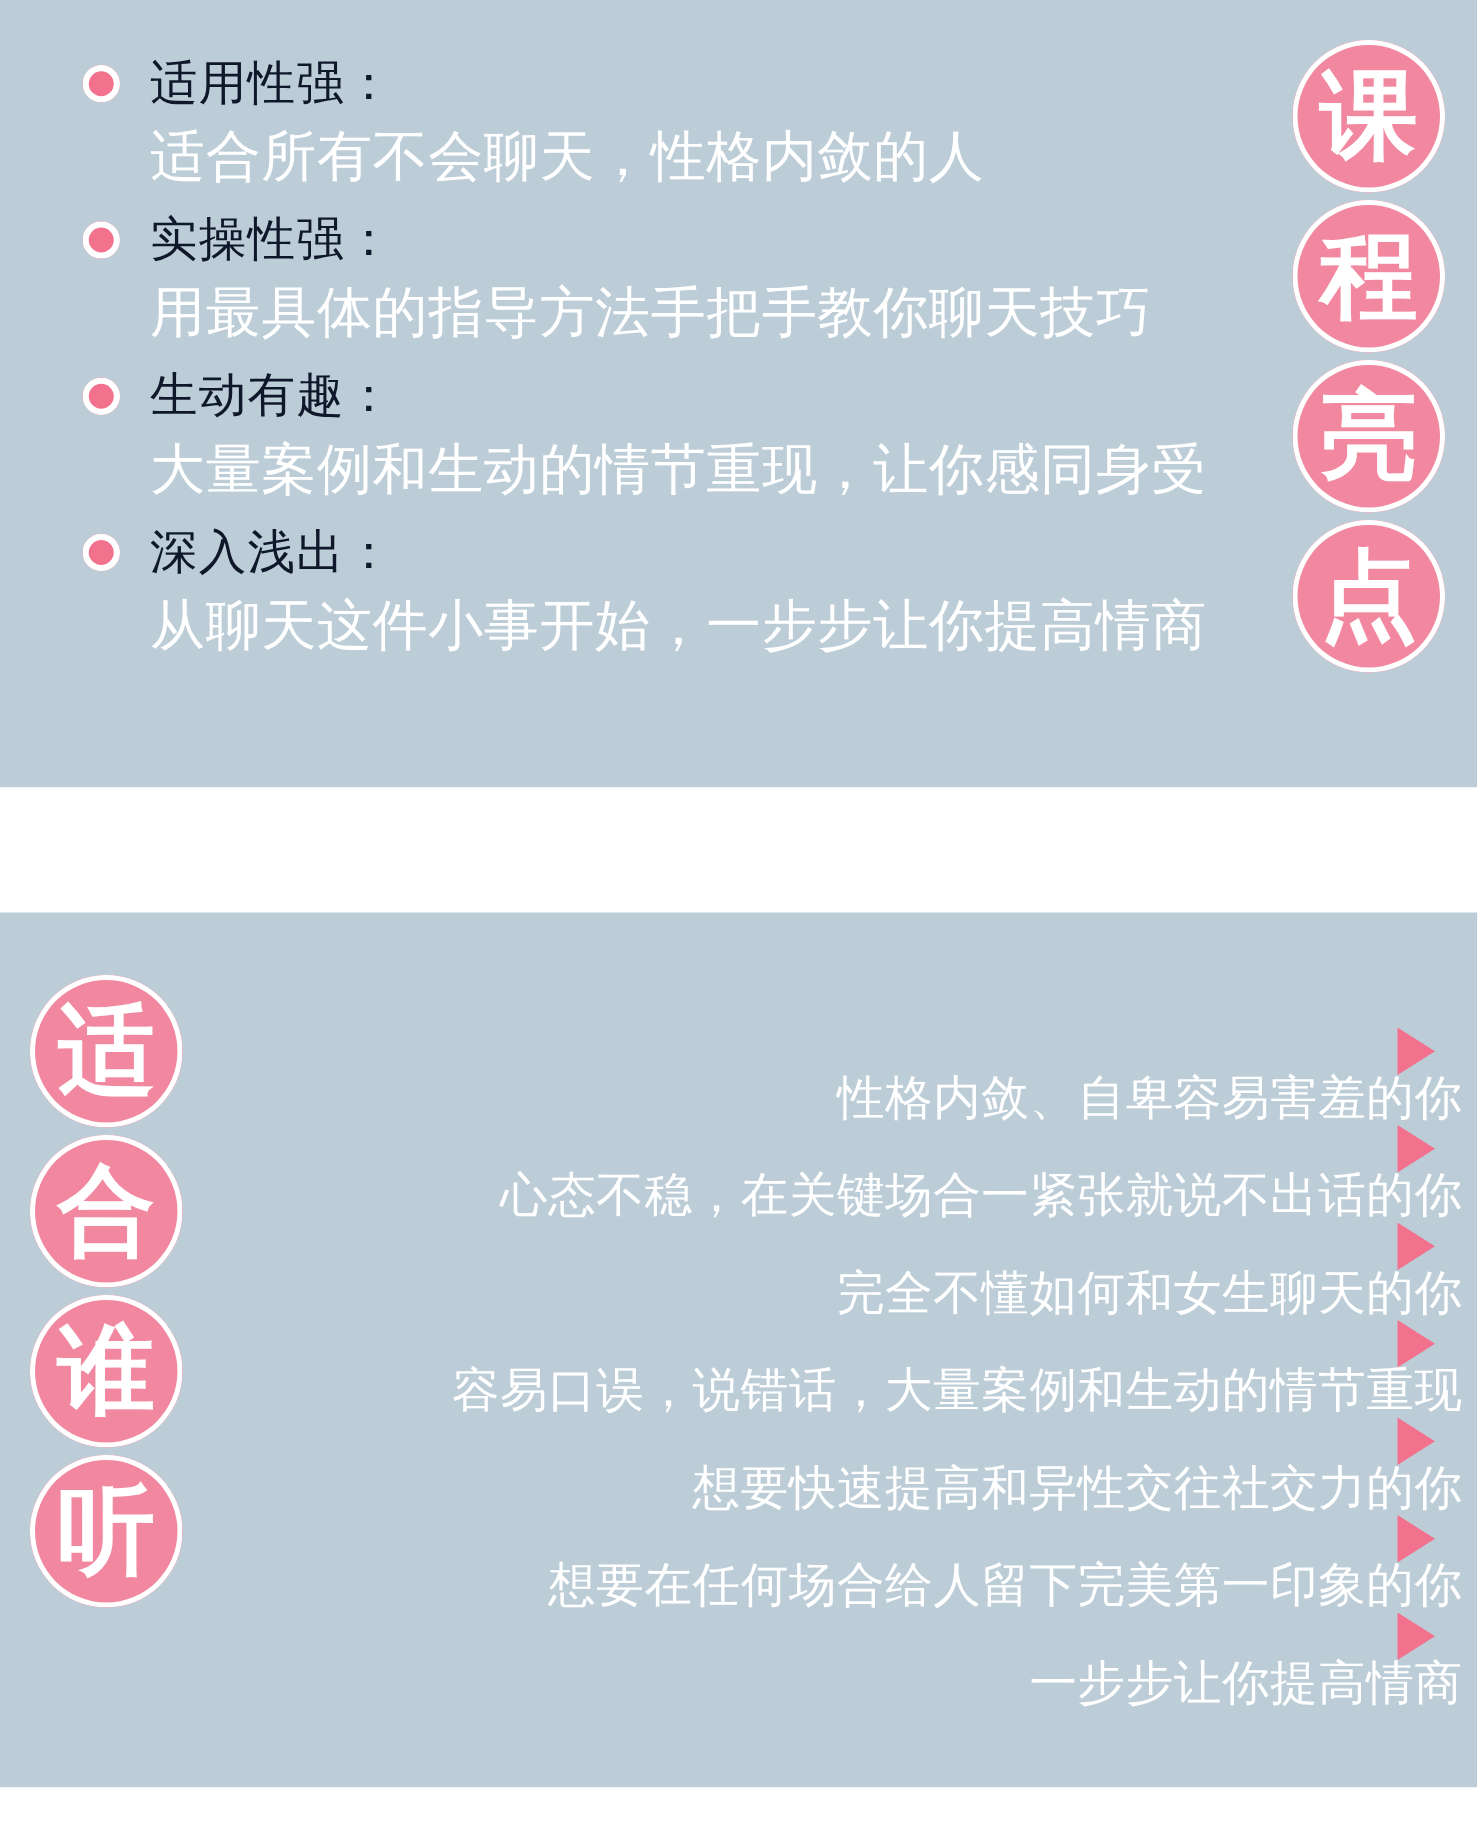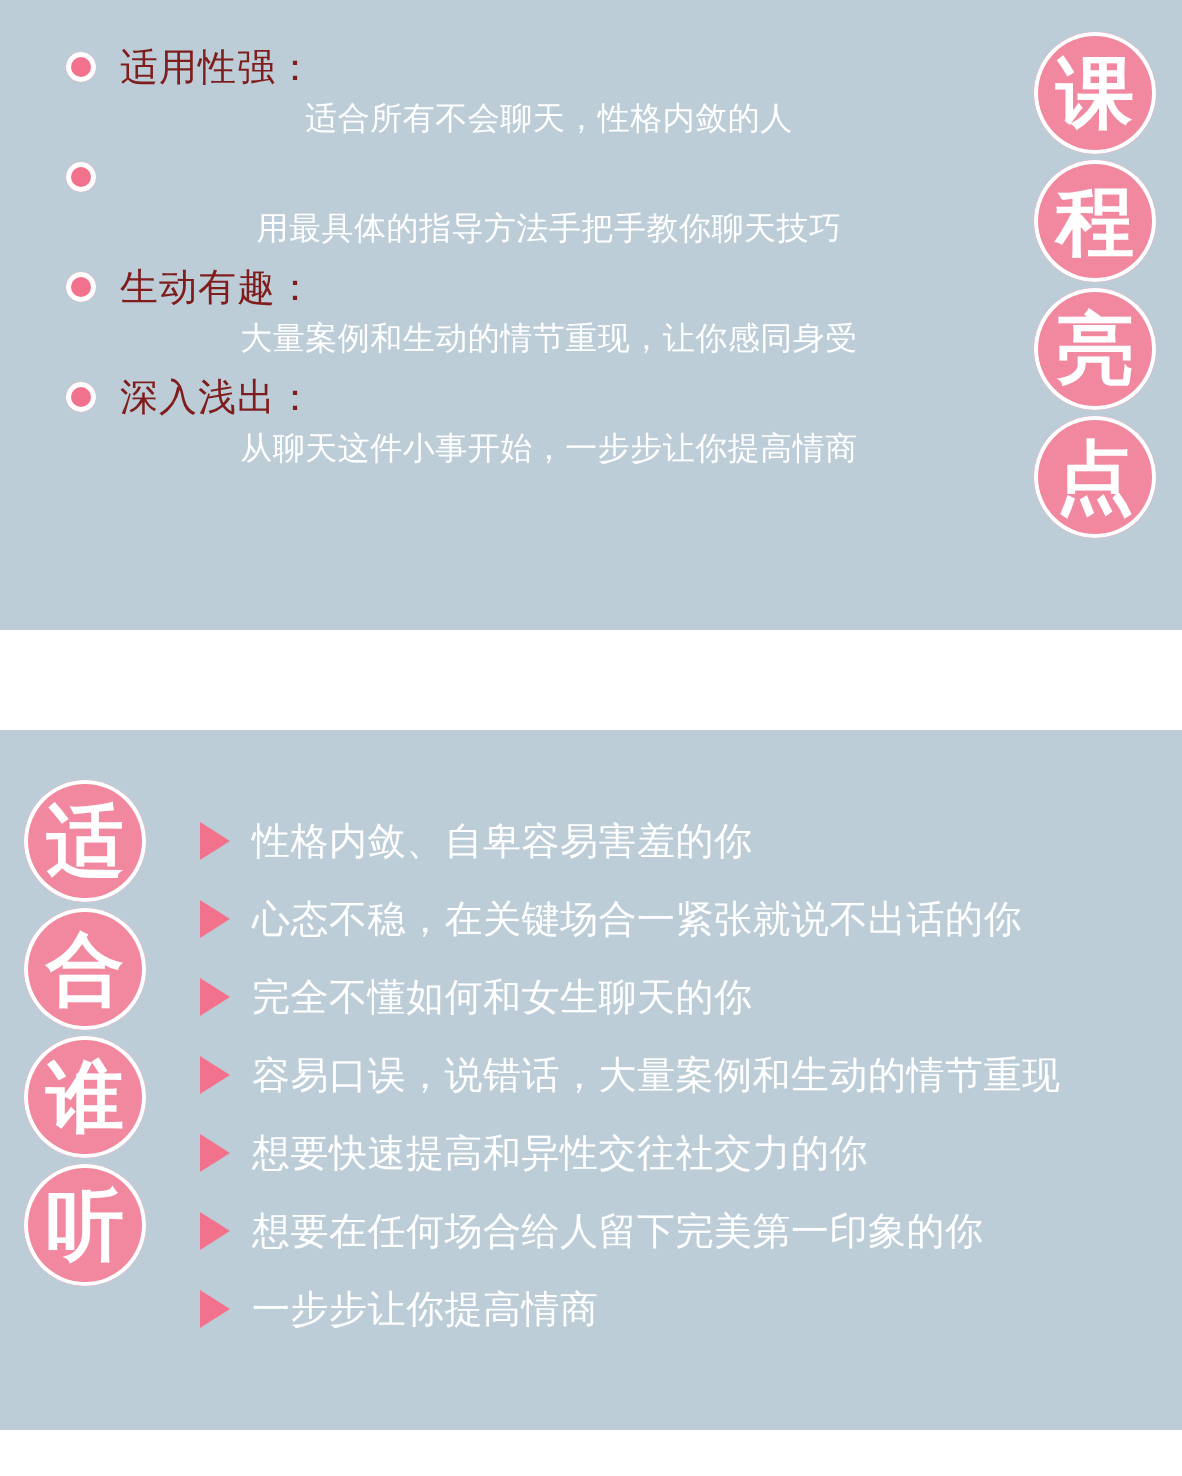--- a/index.html
+++ b/index.html
@@ -50,33 +50,32 @@
     width: 30px;
     height: 30px;
     border-radius: 50%;
     background: #f2728e;
     box-shadow: inset 0 0 0 5px #ffffff;
     flex: 0 0 auto;
     margin-right: 24px;
   }
   .highlight-title {
     font-size: 38px;
-    color: #7f1d1d;
+    color: #0f172a;
     letter-spacing: 1px;
     line-height: 1;
     white-space: nowrap;
   }
   .highlight-desc {
-    margin-left: 36px;
-    font-size: 32px;
+    margin-left: 54px;
+    font-size: 44px;
     color: #ffffff;
     letter-spacing: 0.5px;
     line-height: 1.25;
     white-space: nowrap;
-    text-align: center;
   }
 
   
   .stamp-col-right {
     position: absolute;
     right: 26px;
     top: 32px;
     display: flex;
     flex-direction: column;
     gap: 6px;
@@ -127,22 +126,23 @@
     box-sizing: border-box;
   }
   .audience-list {
     position: absolute;
     left: 200px;
     top: 92px;
     width: 970px;
   }
   .audience-item {
     display: flex;
-    align-items: flex-start;
+    align-items: flex-end;
     height: 78px;
+    flex-direction: column;
   }
   .tri {
     width: 0;
     height: 0;
     border-top: 19px solid transparent;
     border-bottom: 19px solid transparent;
     border-left: 30px solid #f2728e;
     flex: 0 0 auto;
     margin-right: 22px;
   }
@@ -177,20 +177,21 @@
         <div class="highlight-head">
           <span class="bullet-ring"></span>
           <span class="highlight-title">适用性强：</span>
         </div>
         <div class="highlight-desc">适合所有不会聊天，性格内敛的人</div>
       </div>
 
       <div class="highlight-item">
         <div class="highlight-head">
           <span class="bullet-ring"></span>
+          <span class="highlight-title">实操性强：</span>
         </div>
         <div class="highlight-desc">用最具体的指导方法手把手教你聊天技巧</div>
       </div>
 
       <div class="highlight-item">
         <div class="highlight-head">
           <span class="bullet-ring"></span>
           <span class="highlight-title">生动有趣：</span>
         </div>
         <div class="highlight-desc">大量案例和生动的情节重现，让你感同身受</div>

